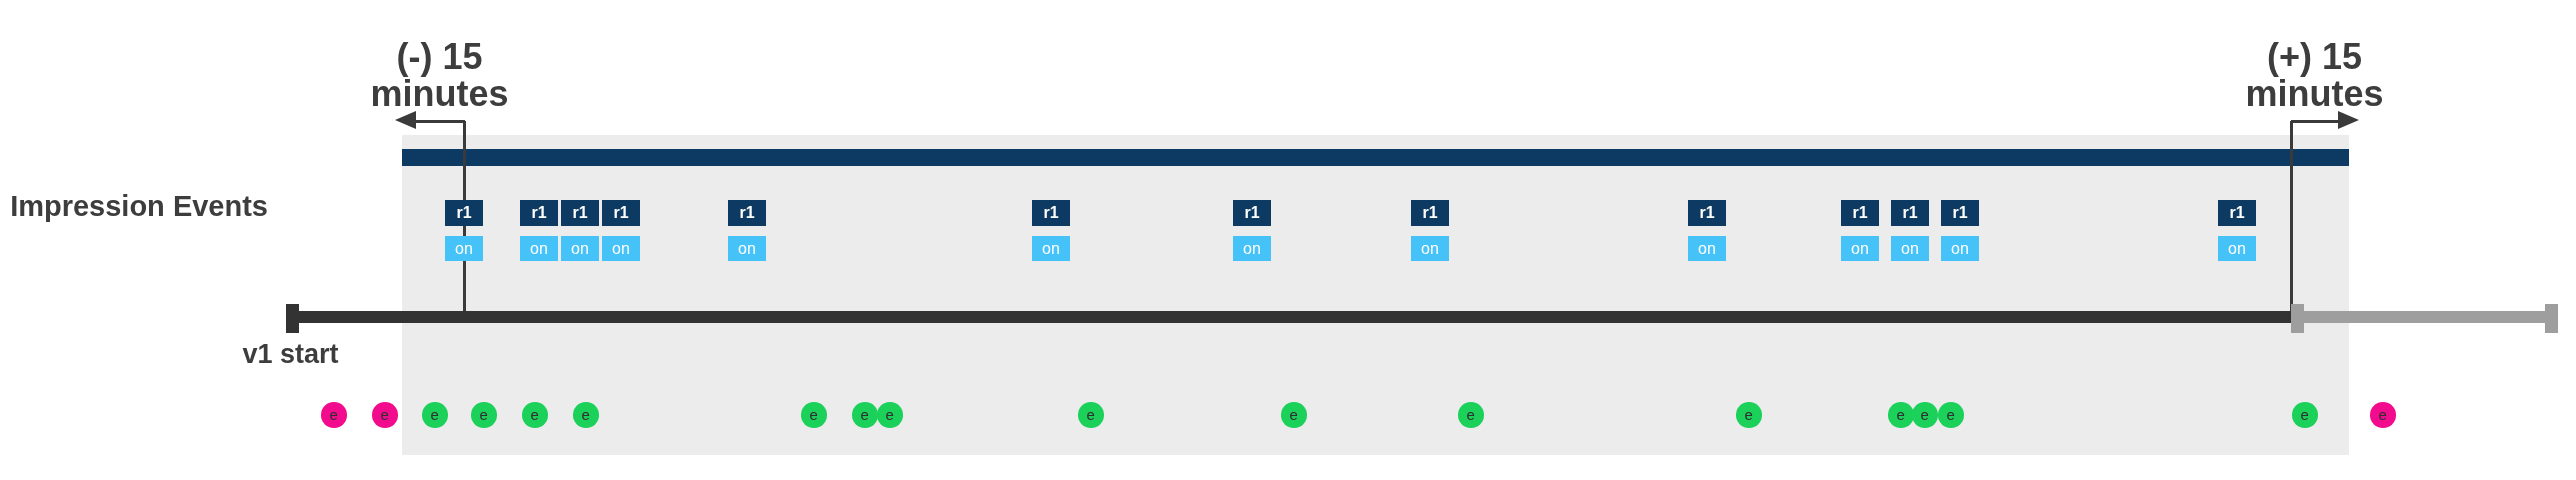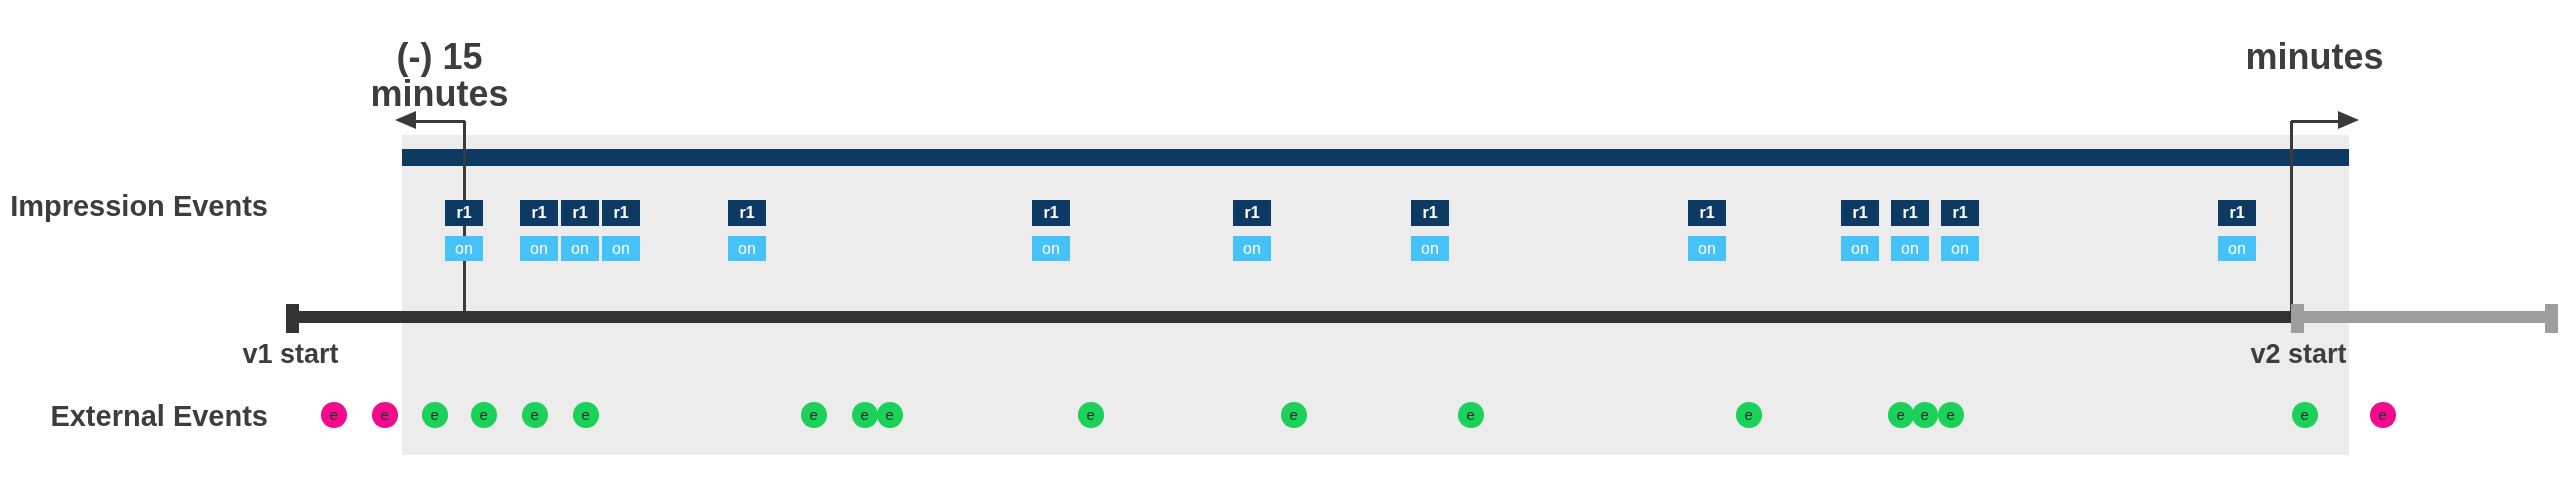--- a/index.html
+++ b/index.html
@@ -70,37 +70,36 @@
 
   <div class="offset-label" style="left:336px;top:38px;">
     <div>(-) 15</div>
     <div>minutes</div>
   </div>
   <div class="arrow-shaft" style="left:409px;top:120px;width:56px;"></div>
   <div class="arrow-head left" style="left:395px;top:111px;"></div>
   <div class="marker-line" style="left:463px;top:121px;height:190px;"></div>
 
   <div class="offset-label" style="left:2211px;top:38px;">
+    <div>(+) 15</div>
     <div>minutes</div>
   </div>
   <div class="arrow-shaft" style="left:2291px;top:120px;width:49px;"></div>
   <div class="arrow-head right" style="left:2338px;top:111px;"></div>
   <div class="marker-line" style="left:2290px;top:121px;height:190px;"></div>
 
   <div class="row-label" style="top:190px;">Impression Events</div>
-  <div class="row-label" style="top:400px;">External Events</div>
 
   <div class="timeline-main"></div>
   <div class="timeline-ext"></div>
   <div class="cap dark"></div>
   <div class="cap gray-mid"></div>
   <div class="cap gray-end"></div>
 
   <div class="start-label" style="left:196px;">v1 start</div>
-  <div class="start-label" style="left:2204px;">v2 start</div>
 
   <div id="impression-layer">
       <div class="imp-block" style="left: 445px; top: 200px;">
         <div class="r1">r1</div>
         <div class="on">on</div>
       </div>
       <div class="imp-block" style="left: 520px; top: 200px;">
         <div class="r1">r1</div>
         <div class="on">on</div>
       </div>

